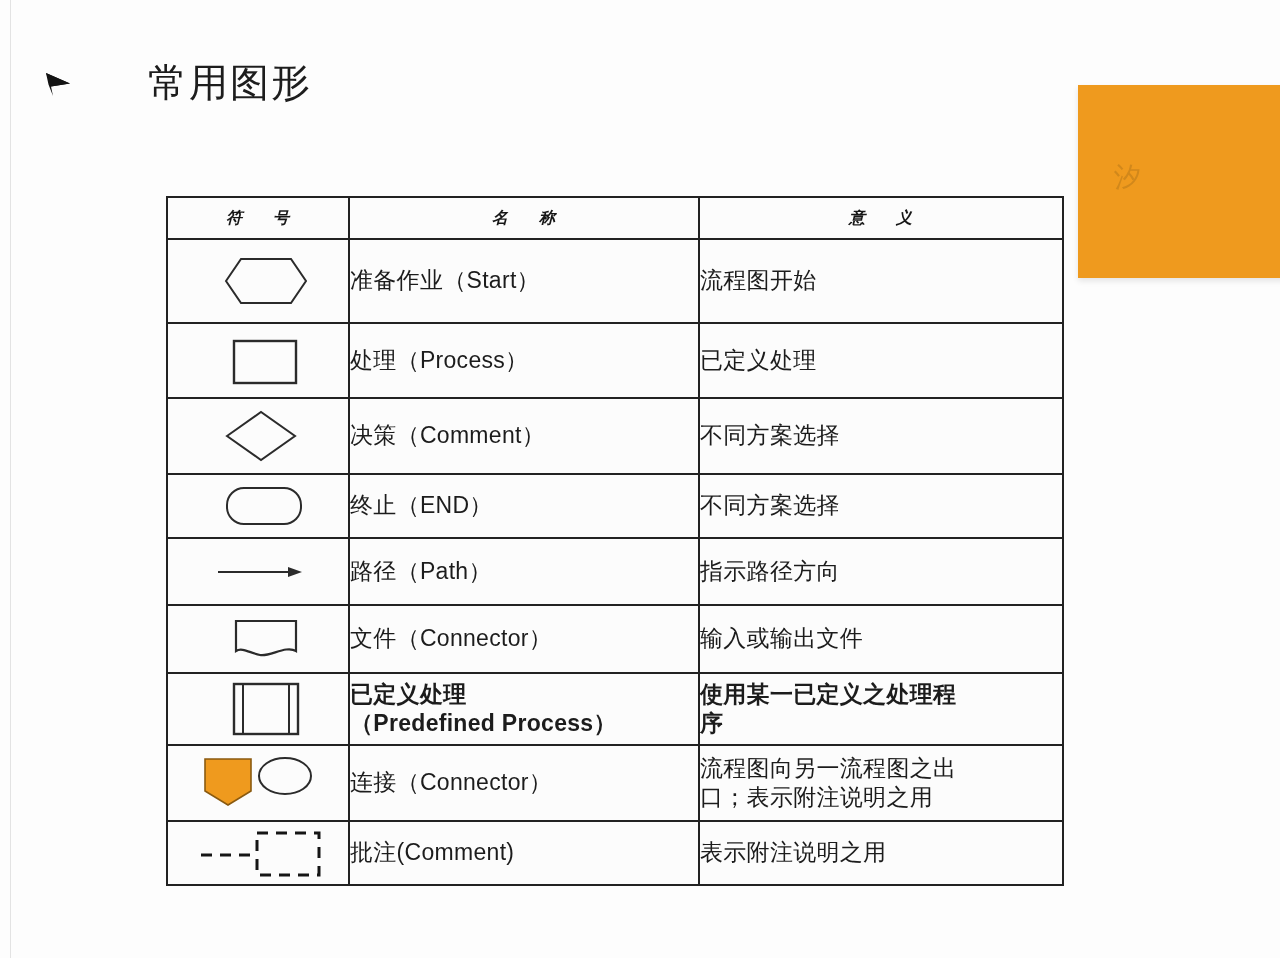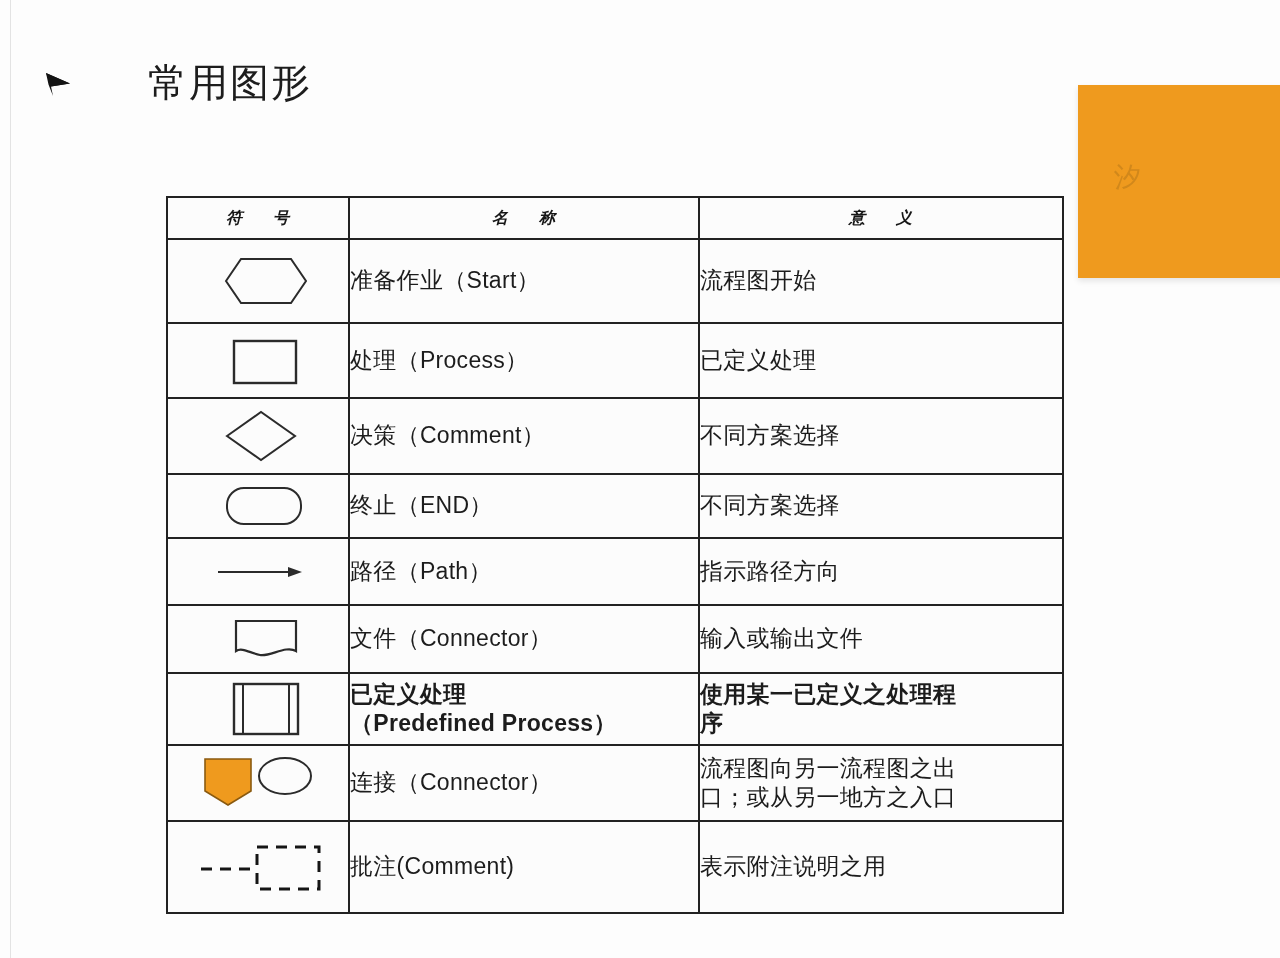--- a/index.html
+++ b/index.html
@@ -134,21 +134,21 @@
   .cell-text .l2 { display: block; }
 
   .r-start   { height: 84px; }
   .r-process { height: 75px; }
   .r-decision{ height: 76px; }
   .r-end     { height: 64px; }
   .r-path    { height: 67px; }
   .r-doc     { height: 68px; }
   .r-pre     { height: 72px; font-weight: bold; }
   .r-conn    { height: 76px; margin-left: 6px; }
-  .r-comment { height: 92px; padding-left: 21px; }
+  .r-comment { height: 64px; padding-left: 21px; }
 
   svg.shape { display: block; overflow: visible; }
   .stroke-dark { stroke: #2b2b2b; fill: none; }
 </style>
 </head>
 <body>
 
 <div id="left-rule"></div>
 
 <div id="title-row">
@@ -319,21 +319,21 @@
             <path d="M12,4 L58,4 L58,36 L35,50 L12,36 Z" fill="#ef9a1e" stroke="#8a5a10" stroke-width="1.6"></path>
             <ellipse cx="92" cy="21" rx="26" ry="18" class="stroke-dark" stroke-width="2"></ellipse>
           </svg>
         </div>
       </td>
       <td class="cell-text">
         <span>连接（Connector）</span>
       </td>
       <td class="cell-text">
         <span>流程图向另一流程图之出</span>
-        <span class="l2">口；或从另一地方之入口</span>
+        <span class="l2">口；表示附注说明之用</span>
       </td>
     </tr>
 
     <tr class="r-comment">
       <td class="cell-sym">
         <div class="sym-box">
           <svg class="shape" width="150" height="56" viewBox="0 0 150 56">
             <line x1="18" y1="30" x2="74" y2="30" stroke="#151515" stroke-width="3" stroke-dasharray="11 8"></line>
             <rect x="74" y="8" width="62" height="42" fill="none" stroke="#151515" stroke-width="3" stroke-dasharray="11 8"></rect>
           </svg>

